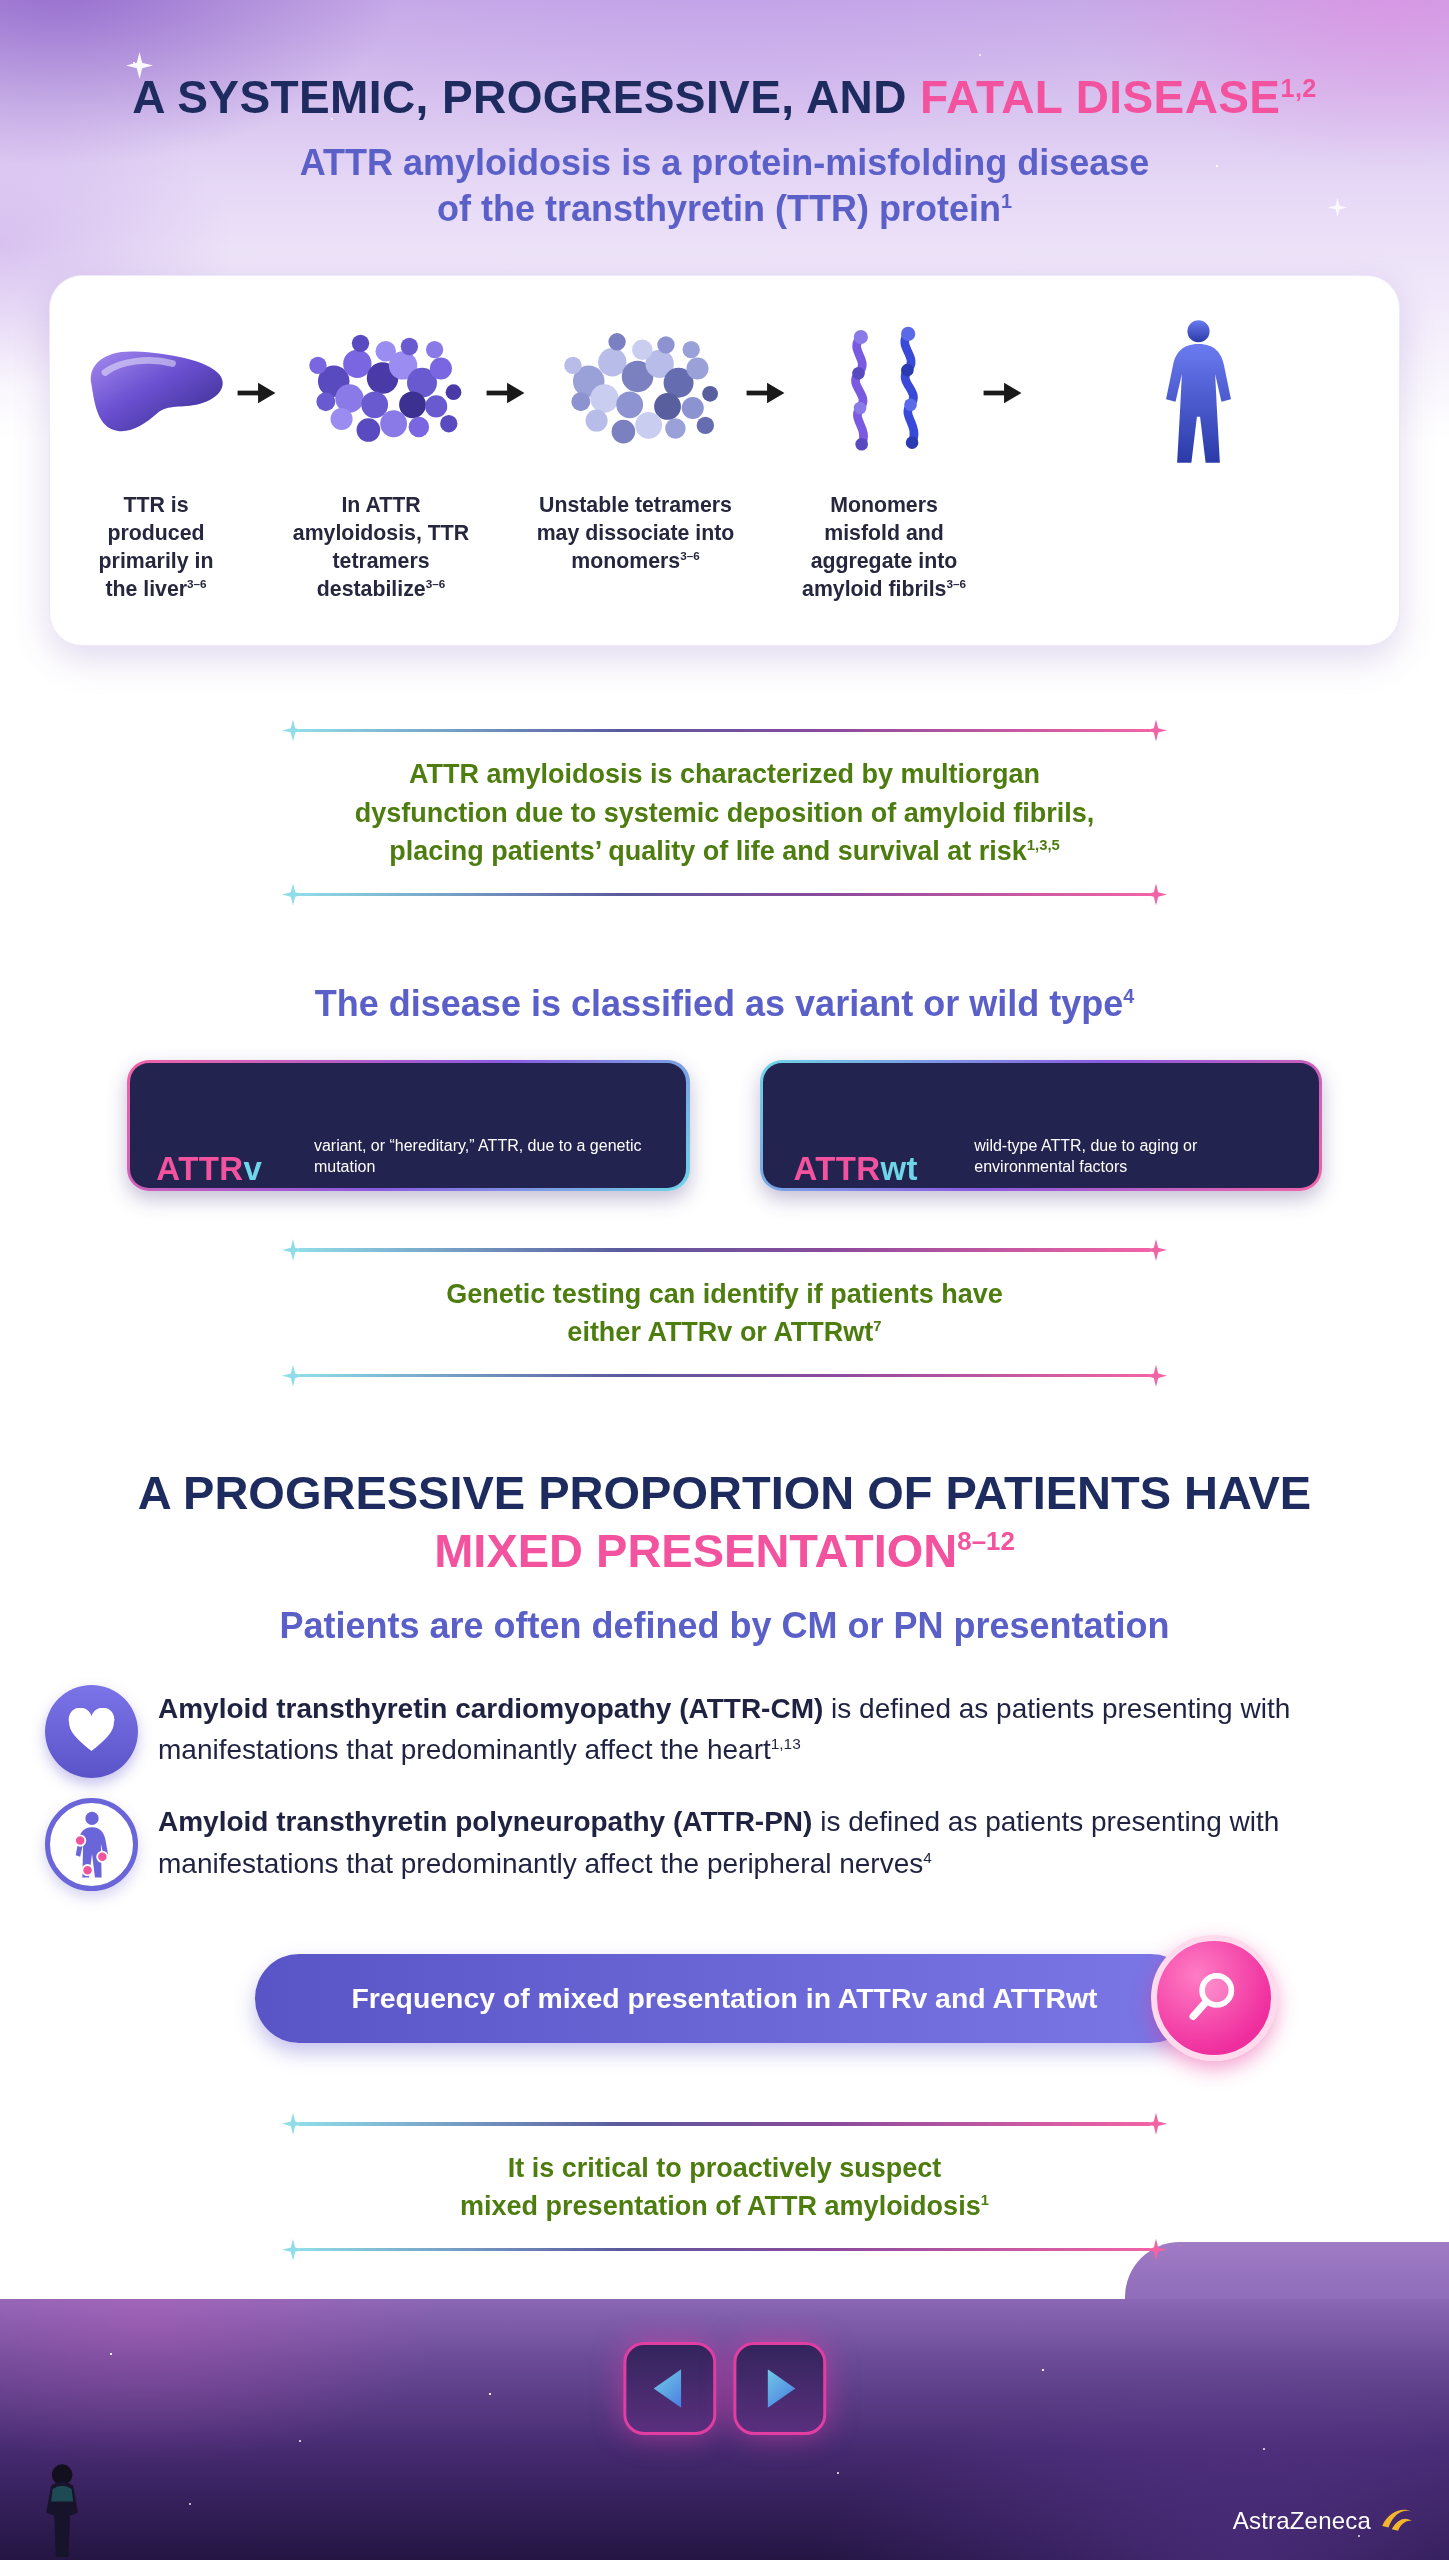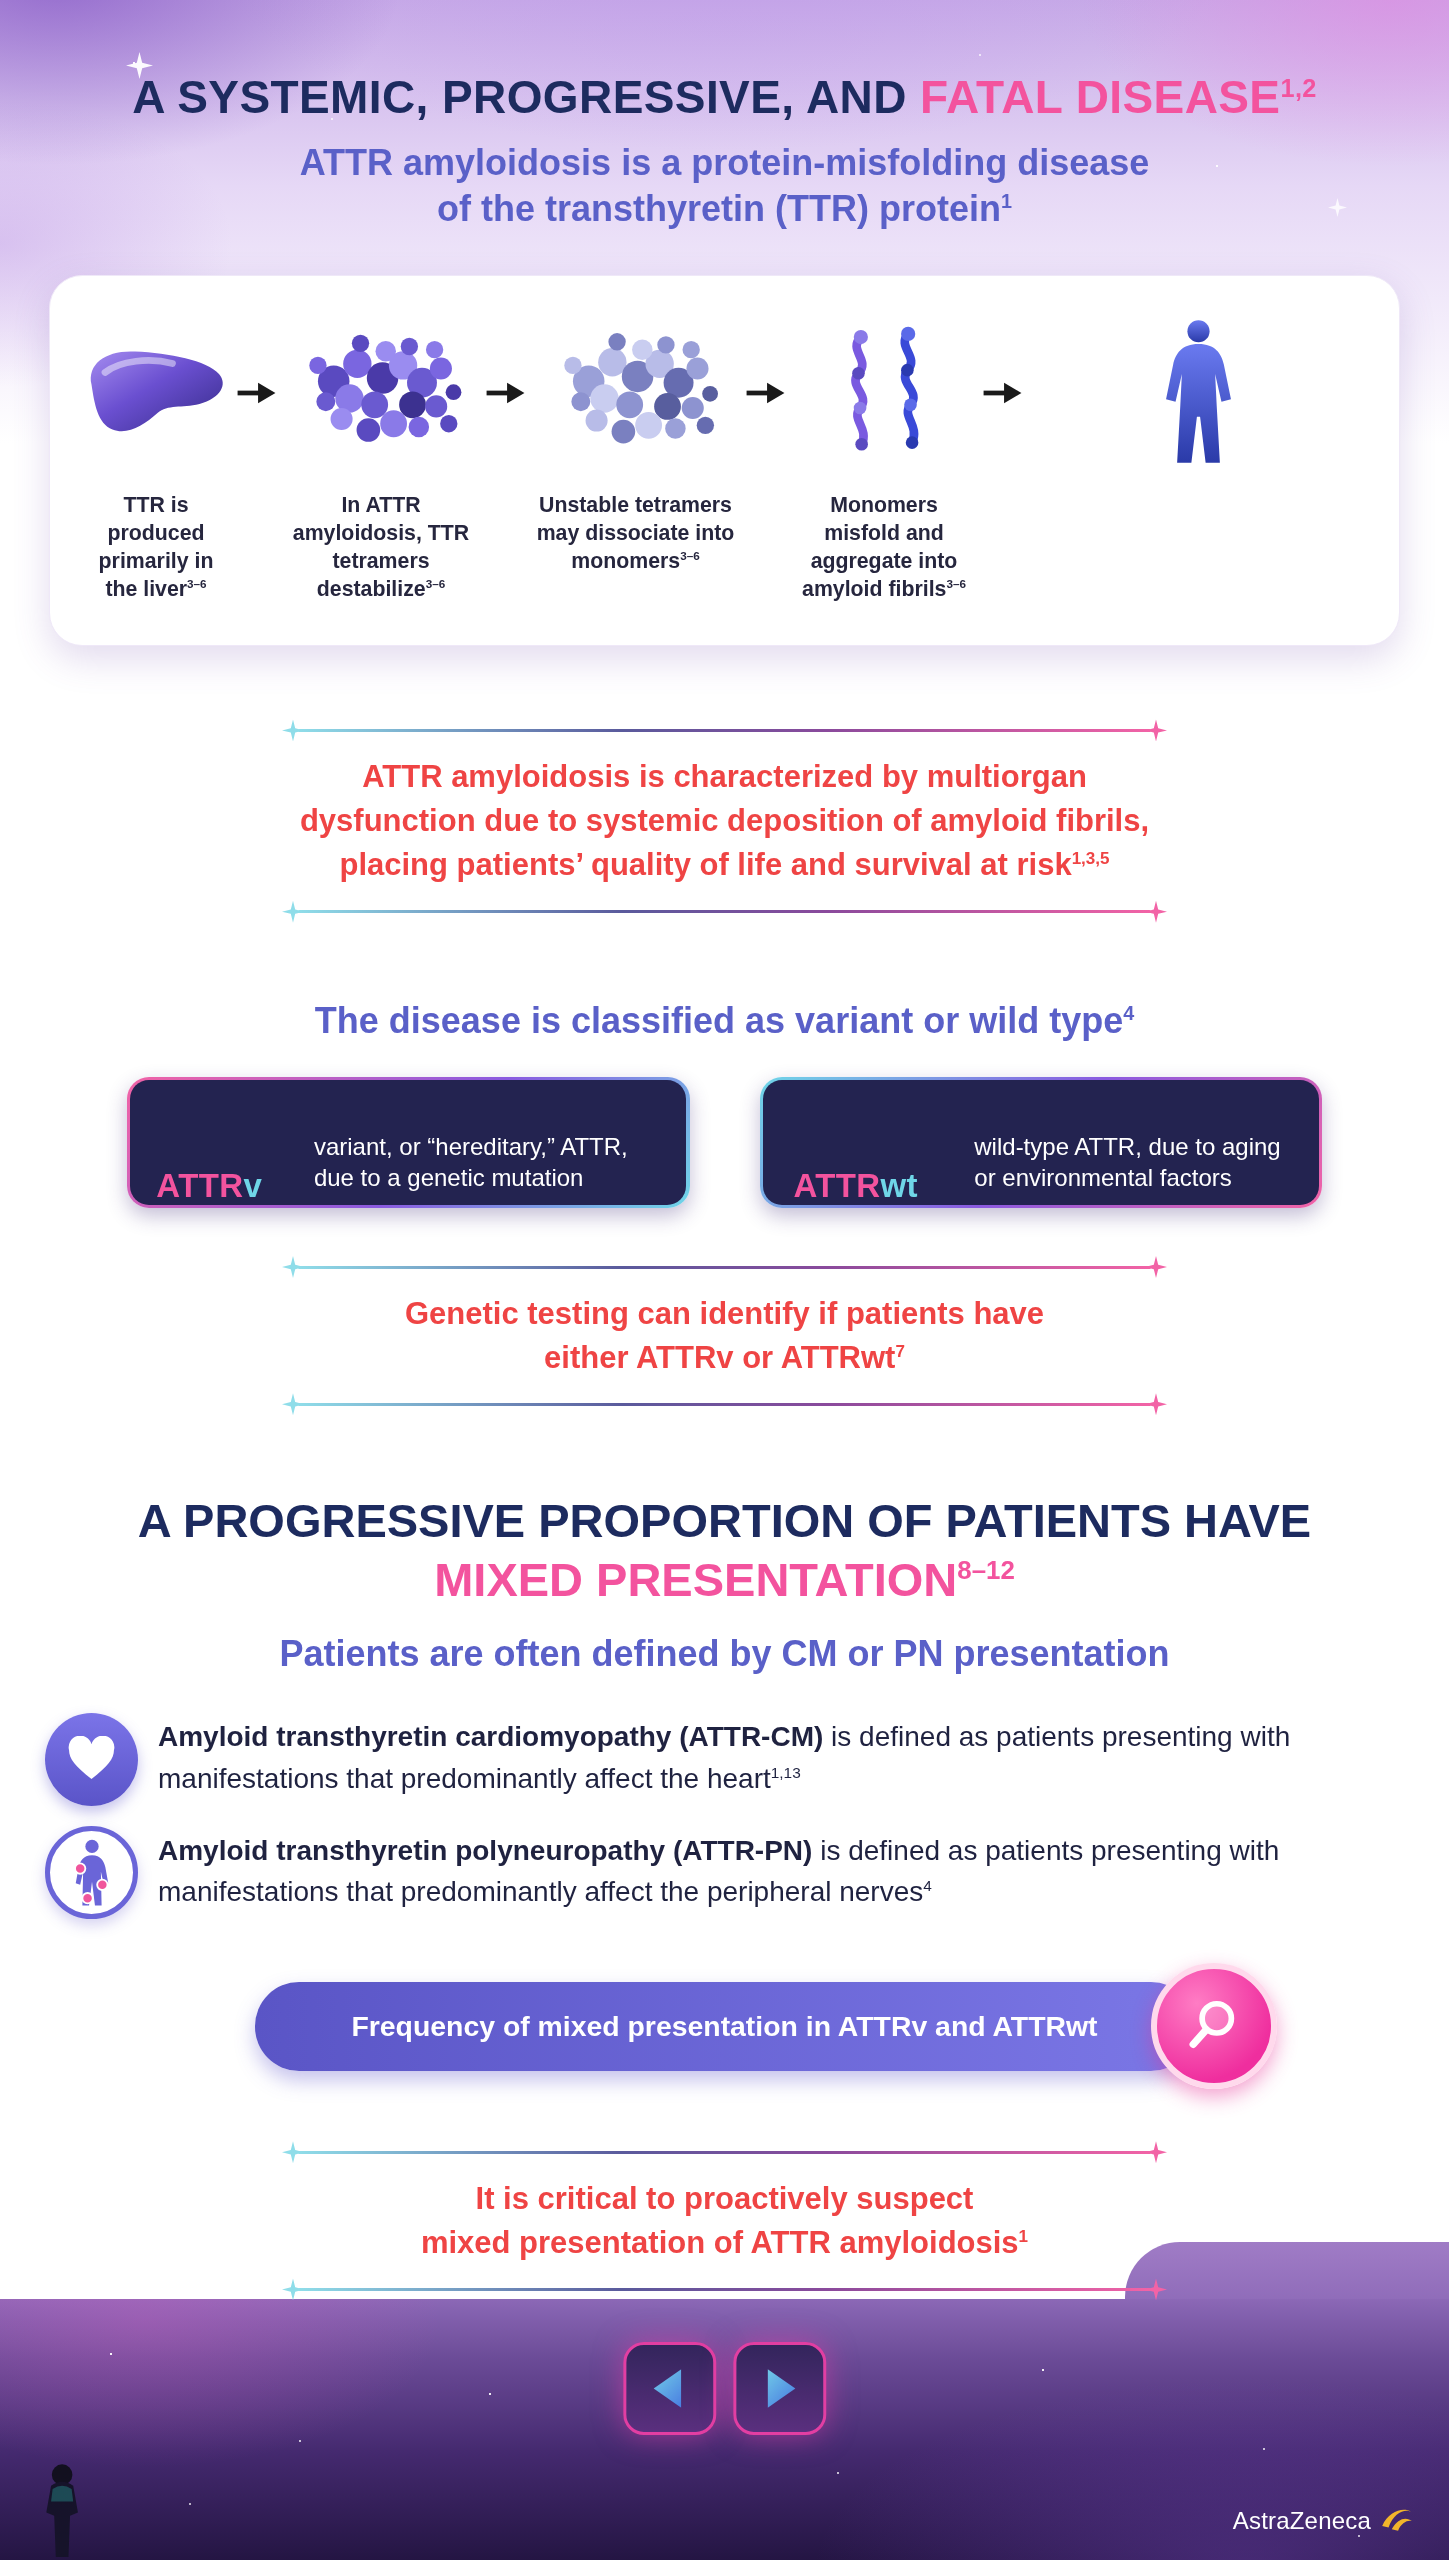--- a/index.html
+++ b/index.html
@@ -40,35 +40,35 @@
   .arrow{width:51px;height:158px;display:flex;align-items:center;justify-content:center;flex:0 0 51px;}
 
   
   .sep{position:relative;width:885px;margin:0 auto;height:24px;}
   .sep .line{position:absolute;left:16px;right:16px;top:10.3px;height:3.2px;border-radius:1.6px;
     background:linear-gradient(90deg,#8fdde9 0%,#5a5a9c 38%,#8a4a9c 62%,#f263a6 100%);}
   .sep .star{position:absolute;top:0.8px;width:22px;height:22px;
     clip-path:polygon(50% 0%,60% 40%,100% 50%,60% 60%,50% 100%,40% 60%,0% 50%,40% 40%);}
   .sep .star.l{left:0;background:#8fdde9;}
   .sep .star.r{right:0;background:#f263a6;}
-  .callout{font-size:31px;font-weight:700;color:#ef4444;line-height:1.42;white-space:pre-line;margin:12.6px 0;}
+  .callout{font-size:27px;font-weight:700;color:#4d7c0f;line-height:1.42;white-space:pre-line;margin:12.6px 0;}
   .mt92{margin-top:73px}.mt60{margin-top:47px}.mt64{margin-top:51px}
 
   
   .class-heading{margin-top:76px;font-size:36px;font-weight:800;color:#5a60c8;}
   .boxes{display:flex;justify-content:center;gap:70px;margin-top:35px;}
   .box-outer{border-radius:22px;padding:3.2px;box-shadow:0 8px 20.5px rgba(60,40,120,0.30);}
   .box-outer.v{background:linear-gradient(135deg,#f263a6,#8a5ae0 55%,#6fd6e8);}
   .box-outer.wt{background:linear-gradient(135deg,#6fd6e8,#8a5ae0 50%,#f263a6);}
   .box{display:flex;align-items:flex-end;border-radius:19px;background:#232350;width:556px;min-height:125px;box-sizing:border-box;}
   .box .label{display:flex;align-items:center;justify-content:center;font-size:33px;font-weight:800;letter-spacing:0.4px;}
   .box.v .label{width:158px}.box.wt .label{width:186px}
   .box .label .pre{color:#f3539e}.box .label .suf{color:#6fd6e8}
   .box .divider{width:1.6px;background:rgba(255,255,255,0.30);margin:16px 0;}
-  .box .desc{flex:1;display:flex;align-items:center;padding:11px 24px;font-size:24px;color:#ffffff;text-align:left;line-height:1.32;}
+  .box .desc{flex:1;display:flex;align-items:center;padding:11px 24px;font-size:16px;color:#ffffff;text-align:left;line-height:1.32;}
 
   
   .big-heading{margin-top:76px;font-size:47px;font-weight:800;color:#1d2b5f;line-height:1.24;}
   .big-heading .hl{color:#f3539e;}
   .sub2{margin-top:24px;font-size:36px;font-weight:800;color:#5a60c8;}
   .bullets{width:1359px;margin:38px auto 0;text-align:left;}
   .bullet{display:flex;align-items:flex-start;gap:20px;margin-top:20.5px;}
   .bicon{flex:0 0 93px;width:93px;height:93px;border-radius:50%;display:flex;align-items:center;justify-content:center;box-sizing:border-box;}
   .bicon.heart{background:linear-gradient(180deg,#7b74e8,#5a54c8);box-shadow:0 6.3px 14.2px rgba(90,80,200,.35);}
   .bicon.nerve{background:#ffffff;border:5.5px solid #6a65d8;box-shadow:0 6.3px 14.2px rgba(90,80,200,.25);}

